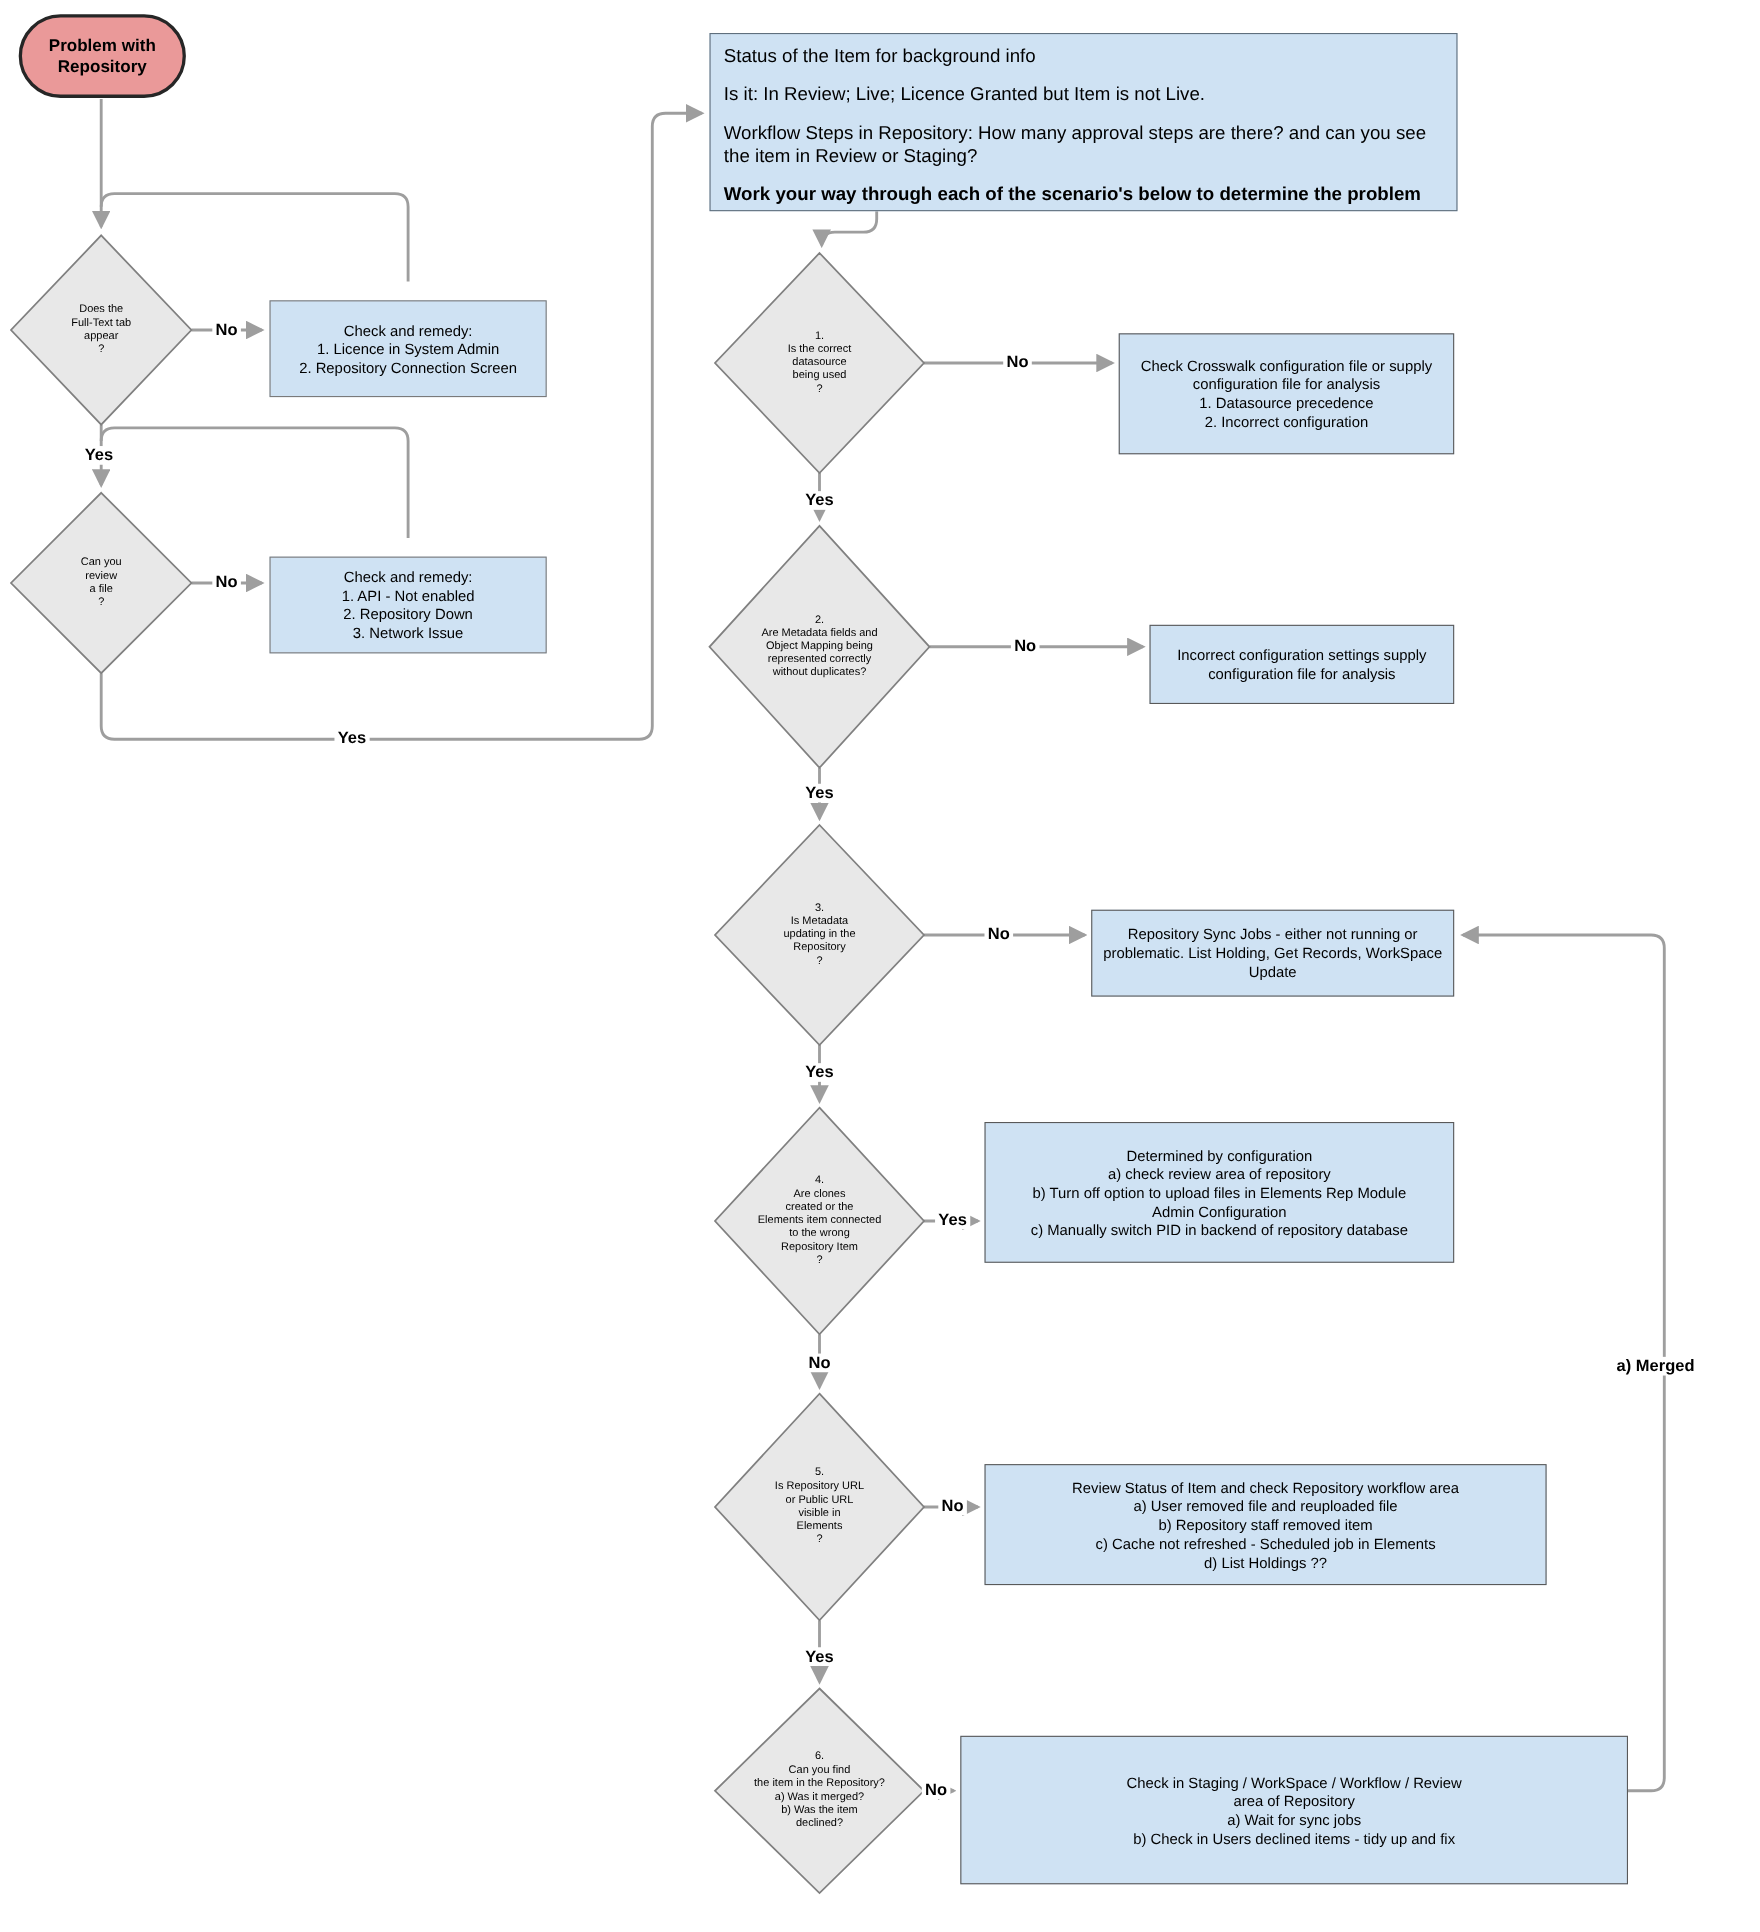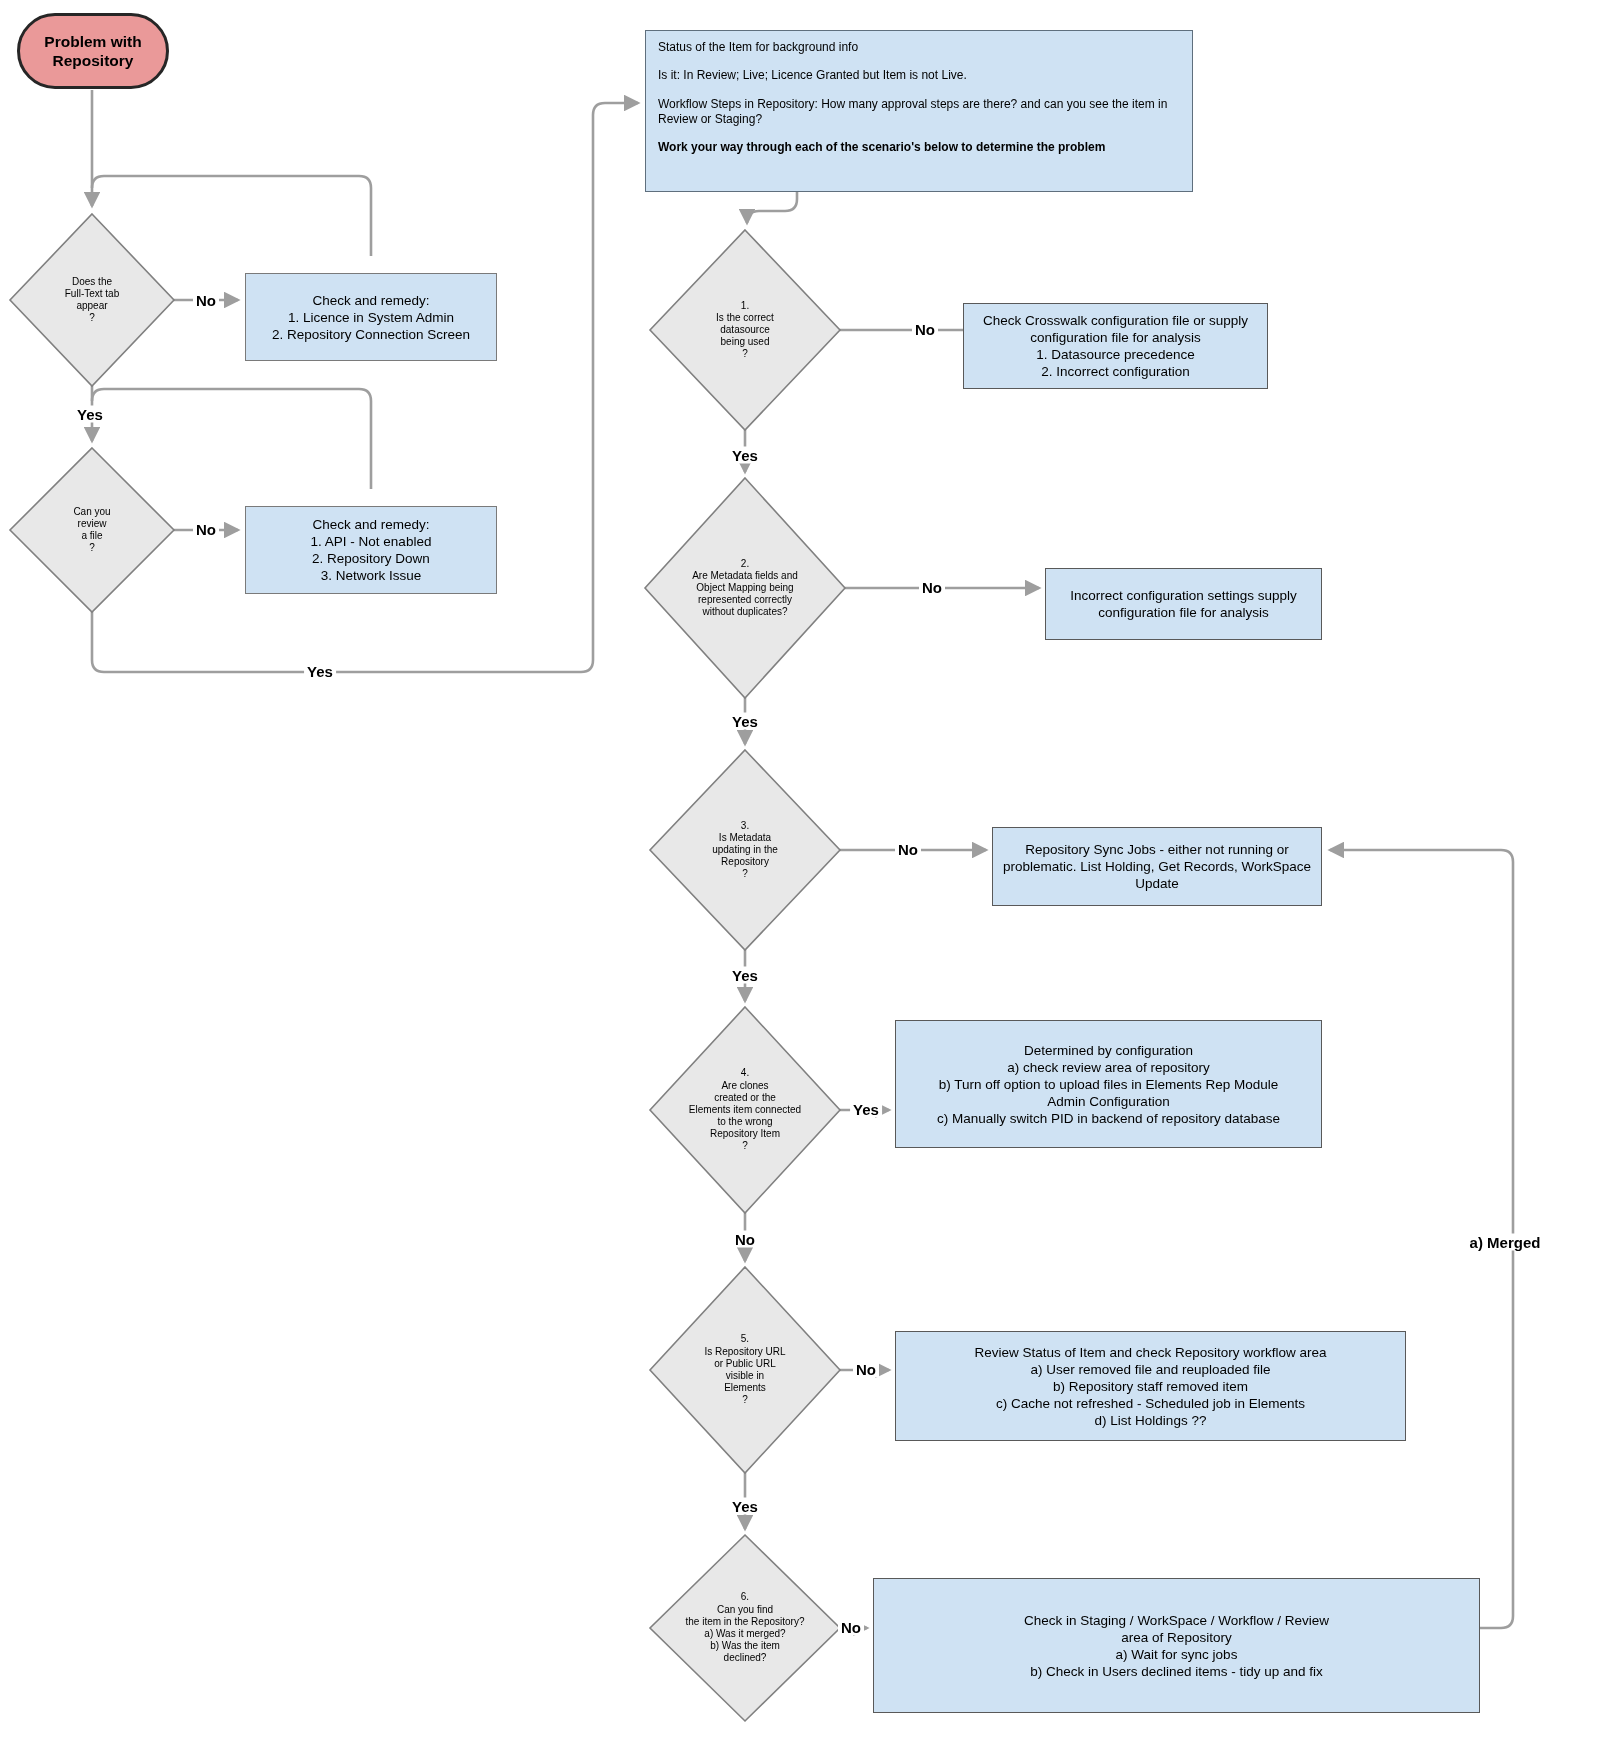--- a/index.html
+++ b/index.html
@@ -13,22 +13,22 @@
   .node-text{position:absolute;transform:translate(-50%,-50%);display:flex;align-items:center;
              justify-content:center;text-align:center;white-space:pre-line;font-size:10px;line-height:1.22;}
   .box{position:absolute;background:var(--blue);border:1.5px solid #7a7a7a;box-sizing:border-box;
        display:flex;align-items:center;justify-content:center;text-align:center;
        white-space:pre-line;font-size:13.5px;line-height:1.26;padding:4px 6px;margin-top:16px;}
   .box.dark{border-color:#595959;}
   .pill{position:absolute;left:17px;top:13px;width:152px;height:76px;background:var(--pink);
         border:3px solid var(--pink-border);border-radius:38px;box-sizing:border-box;
         display:flex;align-items:center;justify-content:center;text-align:center;
         font-weight:bold;font-size:15.5px;line-height:1.25;white-space:pre-line;}
-  .infobox{position:absolute;left:645px;top:30px;width:548px;height:162px;background:var(--blue);
-           border:1.5px solid #5f6f7d;box-sizing:border-box;padding:9px 12px;font-size:12px;line-height:1.28;}
+  .infobox{position:absolute;left:645px;top:30px;width:680px;height:162px;background:var(--blue);
+           border:1.5px solid #5f6f7d;box-sizing:border-box;padding:9px 12px;font-size:17px;line-height:1.28;}
   .infobox p{margin:0 0 13px 0;}
   .infobox p.b{font-weight:bold;margin-bottom:0;}
   .lbl{position:absolute;transform:translate(-50%,-50%);background:#fff;padding:0 3px;
        font-weight:bold;font-size:15px;white-space:nowrap;}
 </style>
 </head>
 <body>
 
 <div id="canvas">
 
@@ -132,21 +132,21 @@
 visible in
 Elements
 ?</div>
   <div class="node-text" style="left:745px;top:1628px;width:215px;height:140px">6.
 Can you find
 the item in the Repository?
 a) Was it merged?
 b) Was the item
 declined?</div>
 
-  <div class="box dark" style="left:963px;top:287px;width:305px;height:86px">Check Crosswalk configuration file or supply
+  <div class="box dark" style="left:1017px;top:287px;width:305px;height:110px">Check Crosswalk configuration file or supply
 configuration file for analysis
 1. Datasource precedence
 2. Incorrect configuration</div>
   <div class="box dark" style="left:1045px;top:552px;width:277px;height:72px">Incorrect configuration settings supply
 configuration file for analysis</div>
   <div class="box dark" style="left:992px;top:811px;width:330px;height:79px">Repository Sync Jobs - either not running or
 problematic. List Holding, Get Records, WorkSpace
 Update</div>
   <div class="box dark" style="left:895px;top:1004px;width:427px;height:128px">Determined by configuration
 a) check review area of repository

